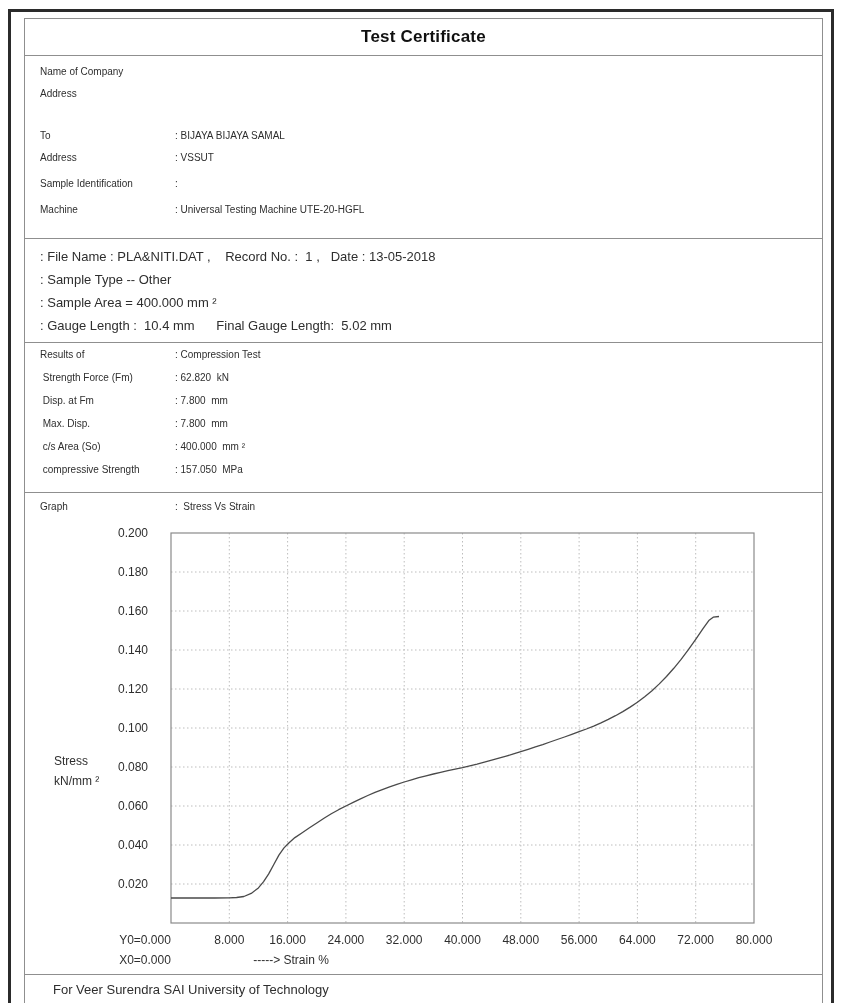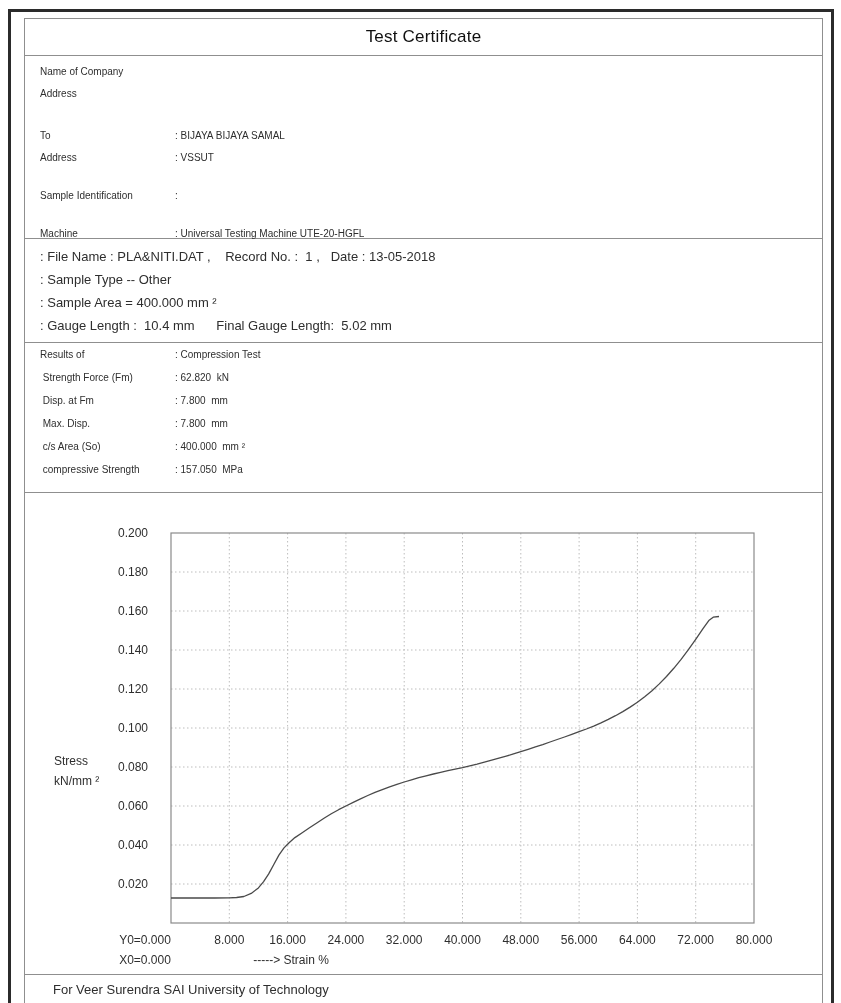--- a/index.html
+++ b/index.html
@@ -3,27 +3,27 @@
 <meta charset="utf-8">
 <style>
   * { margin:0; padding:0; box-sizing:border-box; }
   html,body { width:841px; height:1003px; background:#fff; overflow:hidden; }
   body { font-family:"Liberation Sans", sans-serif; color:#2e2e2e; position:relative; }
   .page { position:absolute; inset:0; background:#fff; }
   .outer-frame { position:absolute; left:8px; top:9px; width:826px; height:1040px; border:3px solid #2b2b2b; }
   .inner-box { position:absolute; left:13px; top:6px; width:799px; height:1020px; border:1px solid #8f8f8f; background:#fff; }
   .section { border-bottom:1px solid #8f8f8f; }
   .title-section { height:37px; display:flex; align-items:center; justify-content:center; }
-  .title { font-size:17px; font-weight:normal; color:#101010; letter-spacing:.2px; }
+  .title { font-size:17px; font-weight:bold; color:#101010; letter-spacing:.2px; }
   .company-section { height:183px; padding:10px 0 0 15px; }
   .row { display:flex; align-items:flex-start; min-height:22px; font-size:10px; }
   .row .lbl { width:135px; flex:none; white-space:pre-wrap; }
   .row .val { white-space:pre-wrap; }
   .gap-lg { margin-top:20px; }
-  .gap-sm { margin-top:16px; }
+  .gap-sm { margin-top:4px; }
   .input-section { height:104px; display:flex; padding:6px 0 0 15px; font-size:13px; }
   .input-label { width:78px; flex:none; padding-top:5px; }
   .iline { display:flex; align-items:center; min-height:23px; white-space:pre-wrap; }
   .results-section { height:150px; padding:6px 0 0 15px; }
   .results-section .row { min-height:23px; }
   .graph-section { position:relative; height:482px; }
   .graph-label-row { position:absolute; left:15px; top:8px; right:0; }
   .chart-svg { position:absolute; left:0; top:0; }
   .chart-svg text { font-family:"Liberation Sans", sans-serif; }
   .tick { font-size:12px; fill:#2e2e2e; }
@@ -98,20 +98,24 @@
           <div class="lbl"> c/s Area (So)</div>
           <div class="val">: 400.000  mm ²</div>
         </div>
         <div class="row">
           <div class="lbl"> compressive Strength</div>
           <div class="val">: 157.050  MPa</div>
         </div>
       </div>
 
       <div class="section graph-section">
+        <div class="graph-label-row row">
+          <div class="lbl">Graph</div>
+          <div class="val">:  Stress Vs Strain</div>
+        </div>
         <svg class="chart-svg" width="797" height="481" viewBox="0 0 797 481">
             <line x1="146" y1="79.00000000000006" x2="729" y2="79.00000000000006" class="grid" stroke="#bdbdbd"></line>
             <line x1="146" y1="118" x2="729" y2="118" class="grid" stroke="#bdbdbd"></line>
             <line x1="146" y1="157" x2="729" y2="157" class="grid" stroke="#bdbdbd"></line>
             <line x1="146" y1="196" x2="729" y2="196" class="grid" stroke="#bdbdbd"></line>
             <line x1="146" y1="235" x2="729" y2="235" class="grid" stroke="#bdbdbd"></line>
             <line x1="146" y1="274" x2="729" y2="274" class="grid" stroke="#bdbdbd"></line>
             <line x1="146" y1="313" x2="729" y2="313" class="grid" stroke="#bdbdbd"></line>
             <line x1="146" y1="352" x2="729" y2="352" class="grid" stroke="#bdbdbd"></line>
             <line x1="146" y1="391" x2="729" y2="391" class="grid" stroke="#bdbdbd"></line>

